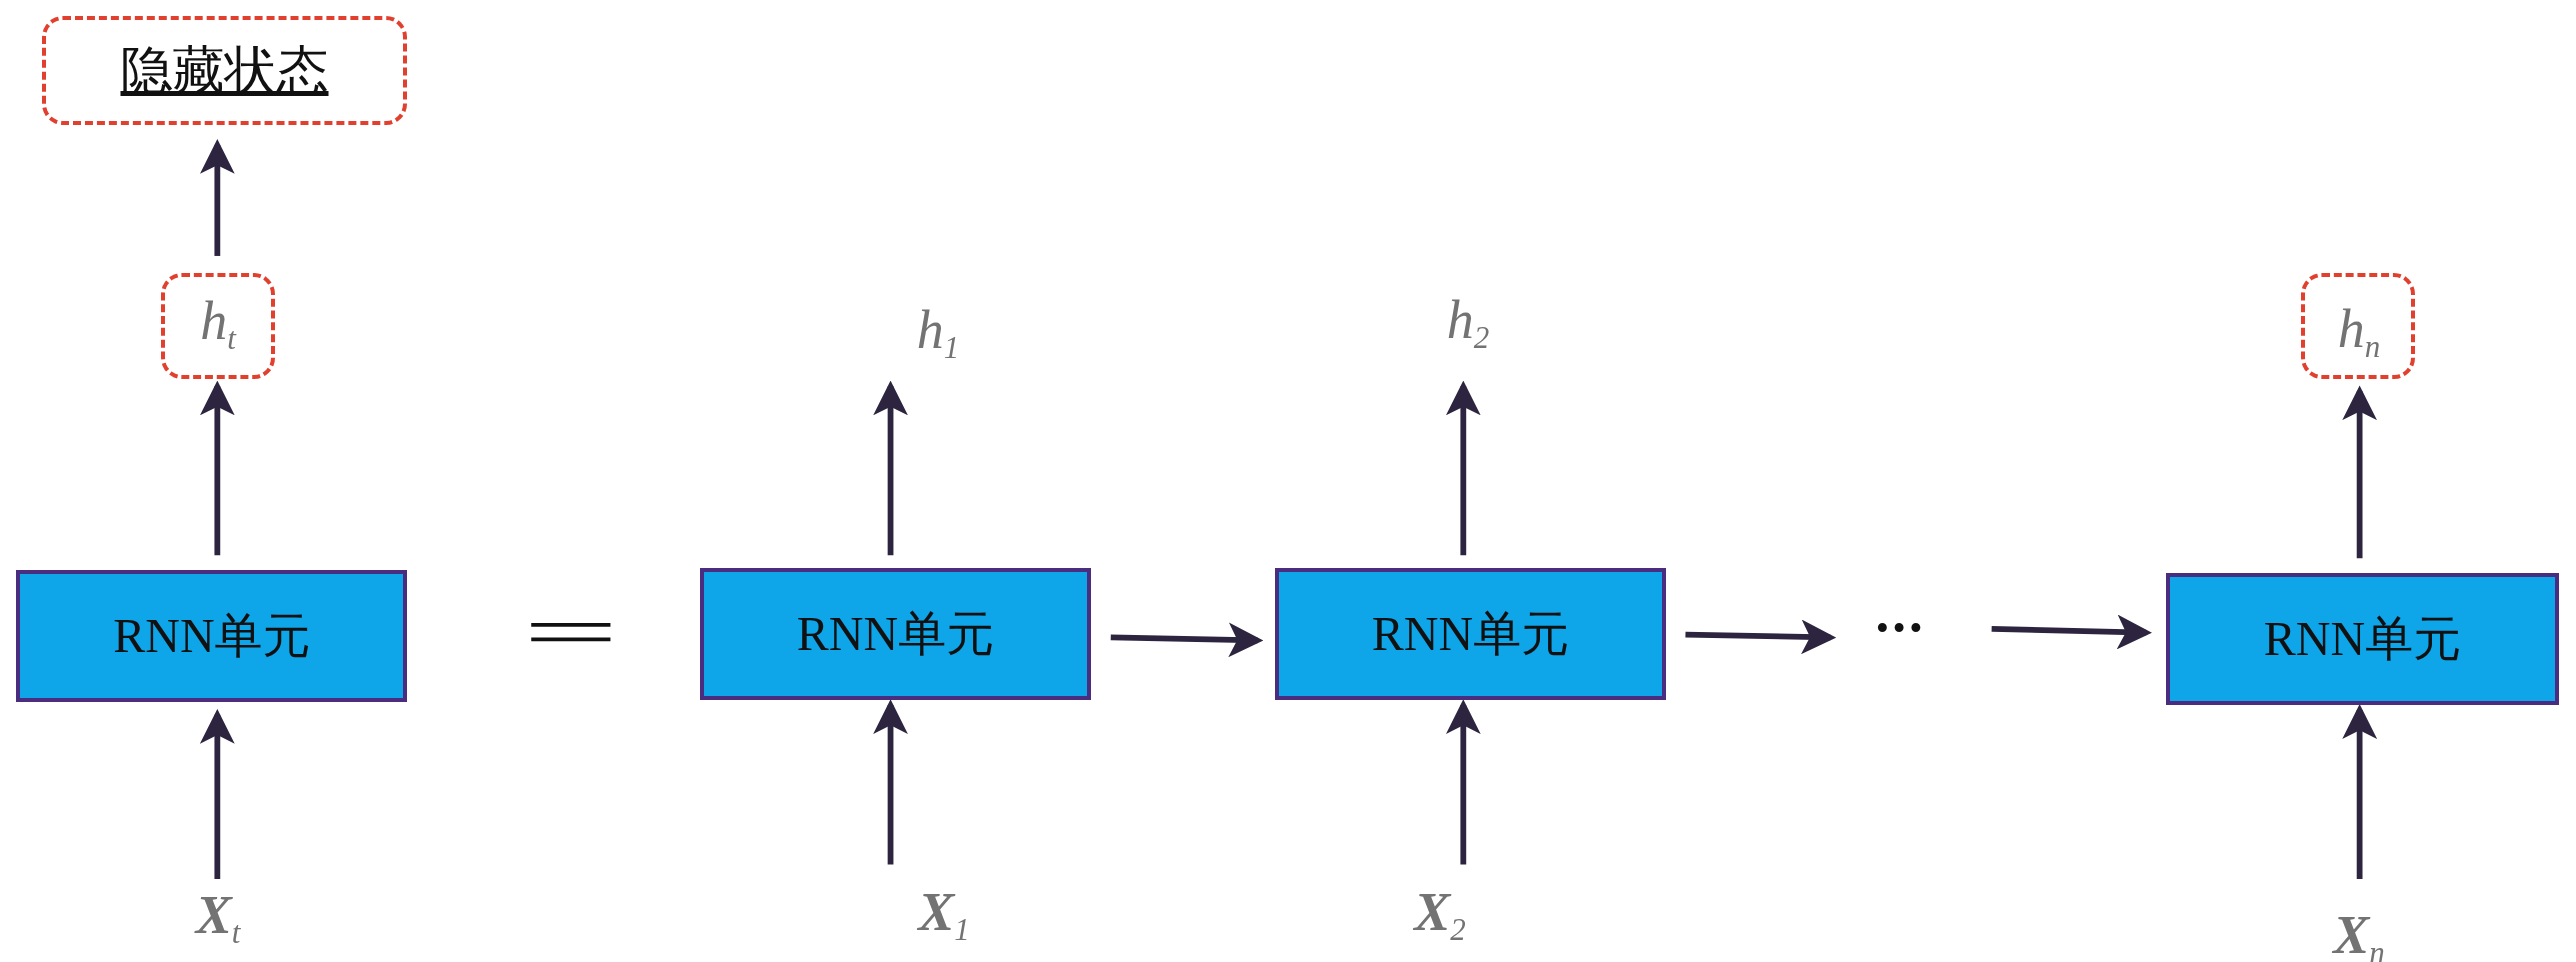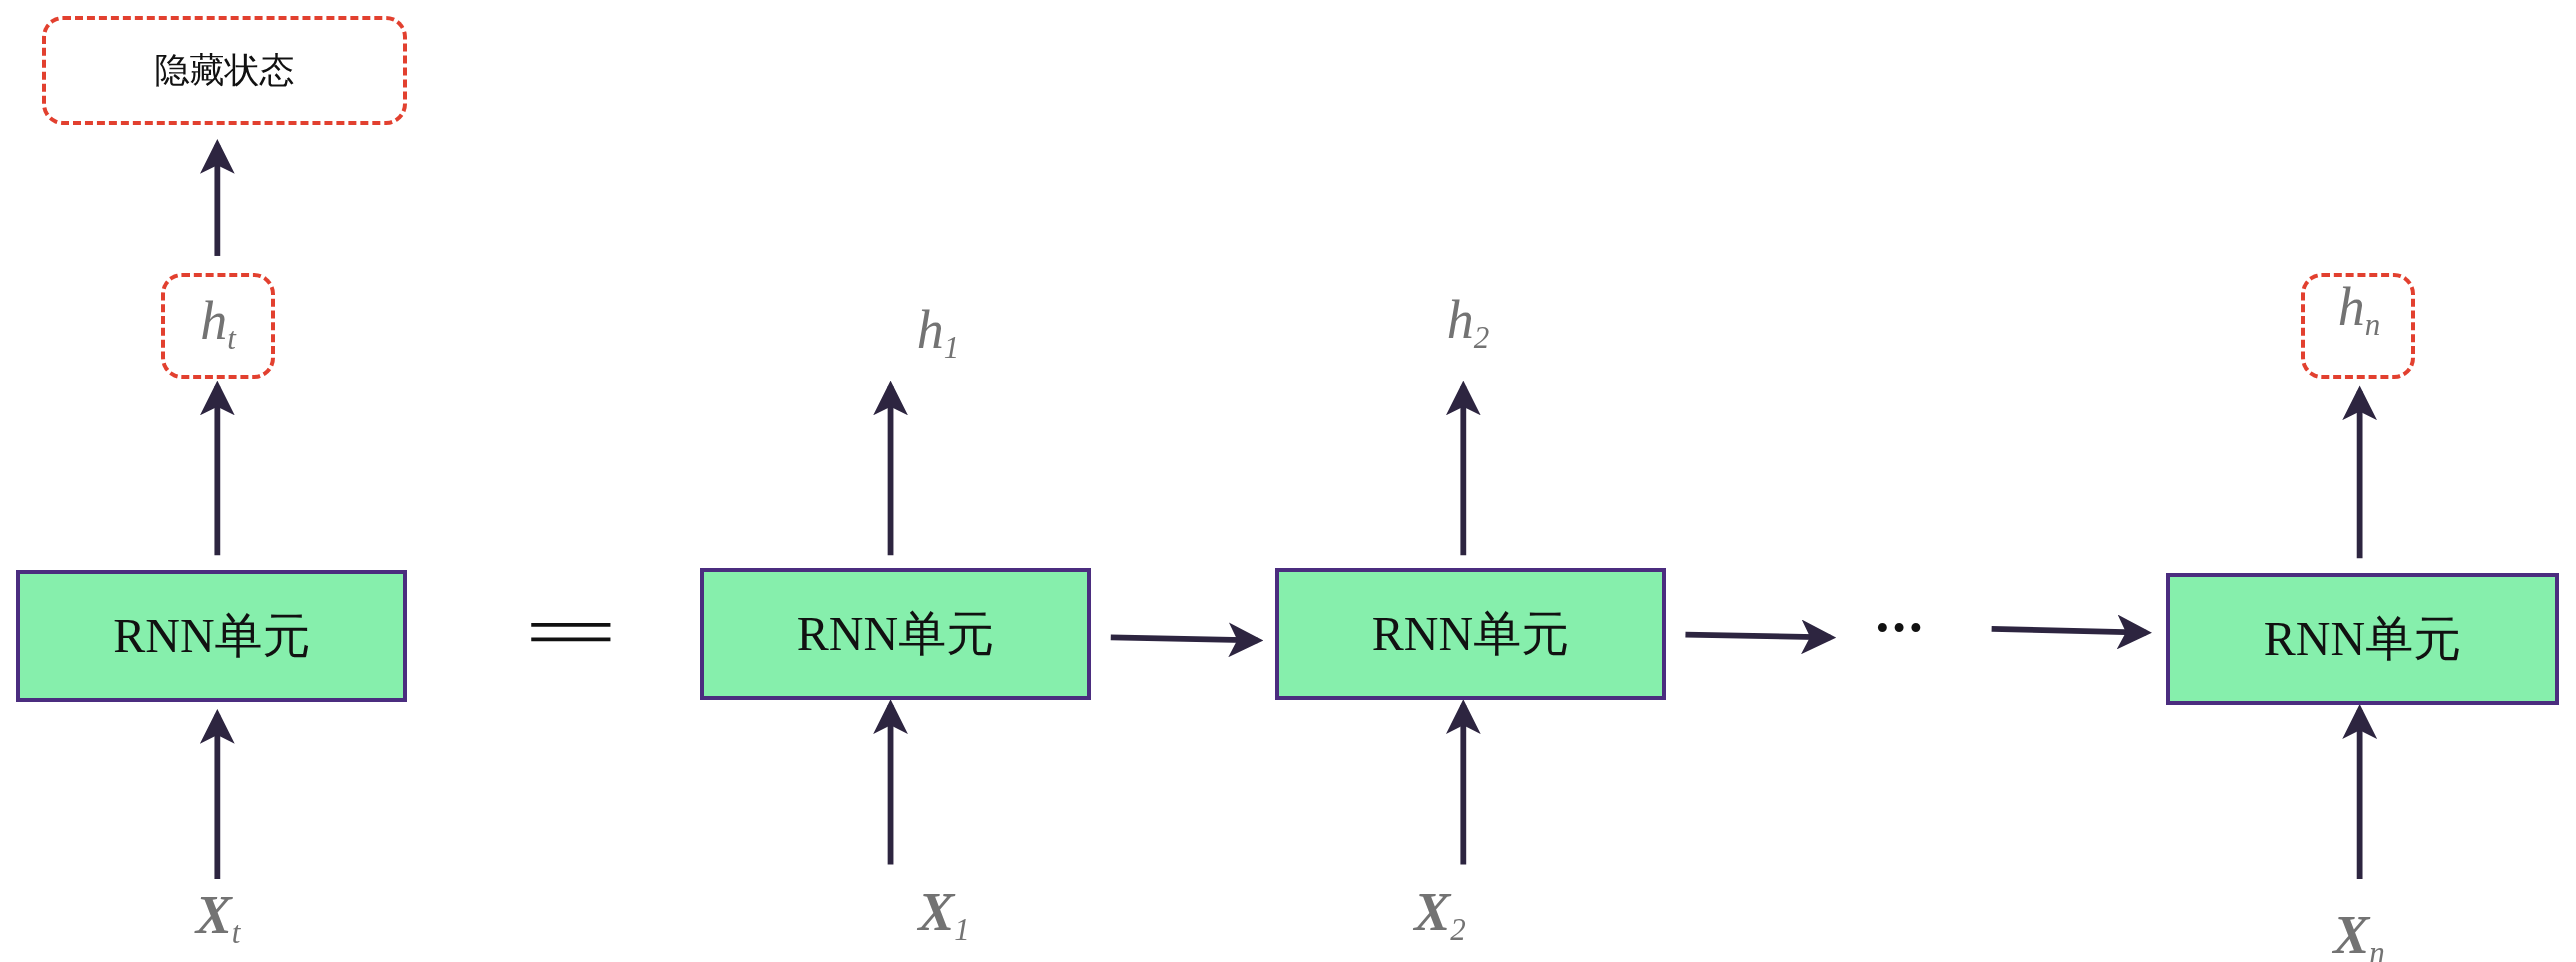--- a/index.html
+++ b/index.html
@@ -1,18 +1,18 @@
 <!DOCTYPE html>
 <html><head>
 <meta charset="utf-8">
 <style>
   html,body{margin:0;padding:0;background:#fff;}
   body{width:2576px;height:962px;position:relative;overflow:hidden;font-family:"DejaVu Serif","Liberation Serif",serif;}
   .abs{position:absolute;}
-  .cell{position:absolute;border:4.8px solid #4b2d7f;box-sizing:border-box;background:#86efac;display:flex;align-items:center;justify-content:center;font-size:48px;color:#111;font-family:"Liberation Serif","DejaVu Serif",serif;}
+  .cell{position:absolute;border:4.8px solid #4b2d7f;box-sizing:border-box;background:#0ea5e9;display:flex;align-items:center;justify-content:center;font-size:48px;color:#111;font-family:"Liberation Serif","DejaVu Serif",serif;}
   .dash{position:absolute;border:4.8px dashed #e2402f;border-radius:21px;box-sizing:border-box;display:flex;align-items:center;justify-content:center;color:#111;}
   .lbl{position:absolute;font-family:"Liberation Serif","DejaVu Serif",serif;font-style:italic;font-size:54px;color:#737373;transform:translateX(-50%);white-space:nowrap;}
   .lbl sub{font-size:31px;vertical-align:-9.7px;}
   .lbl.bold{font-weight:bold;}
   .lbl.bold sub{font-weight:normal;}
   svg{position:absolute;left:0;top:0;}
 </style>
 </head>
 <body>
 
@@ -36,21 +36,21 @@
     <line x1="1745" y1="657" x2="1895" y2="660"></line>
     <line x1="2062" y1="651" x2="2222" y2="655"></line>
   </g>
   <g stroke="#111" stroke-width="4">
     <line x1="550" y1="647" x2="632" y2="647"></line>
     <line x1="550" y1="662" x2="632" y2="662"></line>
   </g>
 </svg>
 
 <div class="dash" style="left:42px;top:16.4px;width:365px;height:109px;">
-  <span style="font-size:35px;font-family:'DejaVu Sans',sans-serif;">隐藏状态</span>
+  <span style="font-size:52px;font-family:'DejaVu Sans',sans-serif;text-decoration:underline;">隐藏状态</span>
 </div>
 
 <div class="dash" style="left:161px;top:273px;width:114px;height:106px;"></div>
 <div class="lbl" style="left:218px;top:290px;">
   <span>h</span><sub>t</sub>
 </div>
 
 <div class="cell" style="left:16.4px;top:570px;width:391px;height:132px;">
   <span>RNN单元</span>
 </div>
@@ -74,21 +74,21 @@
 <div class="cell" style="left:1275px;top:568px;width:391px;height:132px;">
   <span>RNN单元</span>
 </div>
 <div class="lbl bold" style="left:1440px;top:881px;">
   <span>X</span><sub>2</sub>
 </div>
 
 <div class="abs" style="left:1874px;top:599px;font-size:48px;color:#111;font-weight:bold;">···</div>
 
 <div class="dash" style="left:2301px;top:273px;width:114px;height:106px;"></div>
-<div class="lbl" style="left:2359px;top:276px;">
+<div class="lbl" style="left:2359px;top:298px;">
   <span>h</span><sub>n</sub>
 </div>
 <div class="cell" style="left:2166px;top:573px;width:393px;height:132px;">
   <span>RNN单元</span>
 </div>
 <div class="lbl bold" style="left:2359px;top:893px;margin-top:11px;">
   <span>X</span><sub>n</sub>
 </div>
 
 

